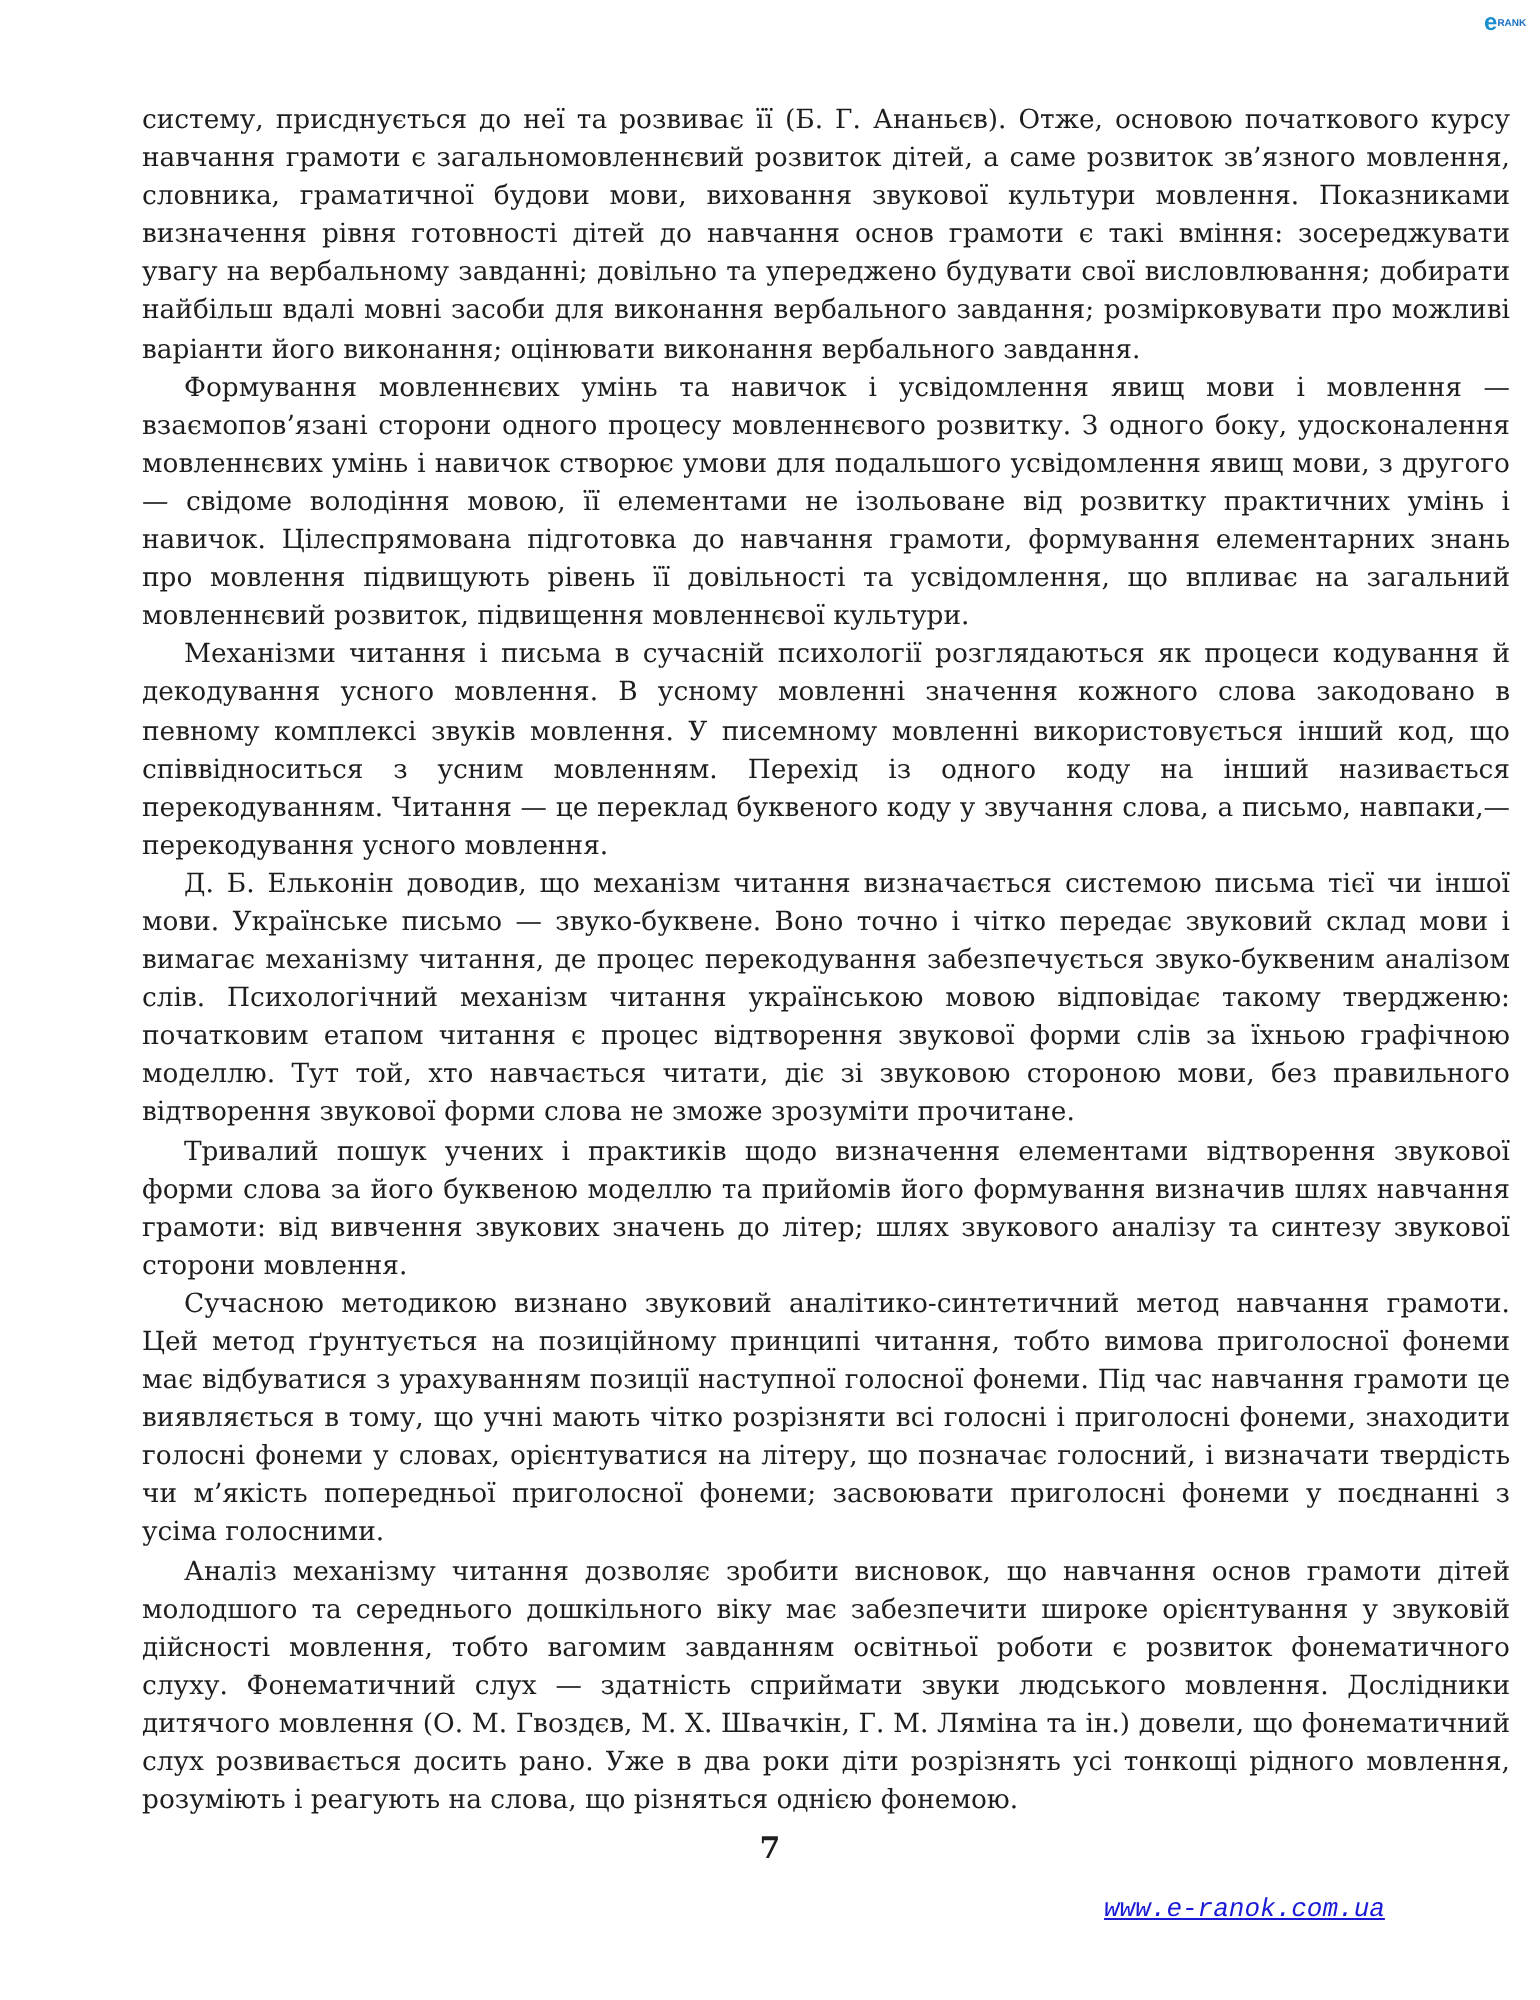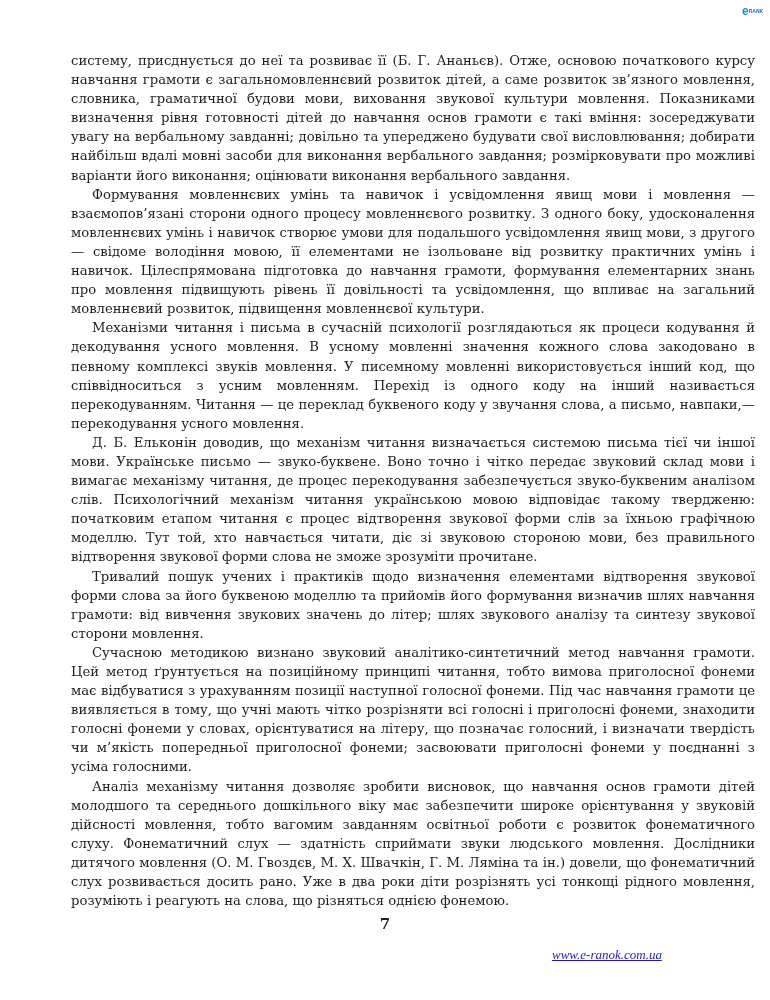--- a/index.html
+++ b/index.html
@@ -17,21 +17,21 @@
     color: #1e1e1e; text-align: justify; hyphens: manual; margin-left: 28px;
   }
   .page p { margin: 0; text-indent: 0; }
   .page p.indent { text-indent: 21px; }
   .page-number {
     position: absolute; left: 0; width: 770px; top: 915px; text-align: center;
     font-family: "DejaVu Serif", serif; font-size: 15px; font-weight: bold; color: #1e1e1e;
   }
   .site-link {
     position: absolute; left: 552px; top: 947px;
-    font-family: Liberation Serif, serif; font-size: 13px; font-style: italic;
+    font-family: Liberation Mono, monospace; font-size: 13px; font-style: italic;
     color: #1a1ad6; text-decoration: underline; text-align: right;
   }
 </style>
 </head>
 <body>
 
 <div class="logo">
   <span class="e">e</span><span class="r">RANK</span>
 </div>
 

